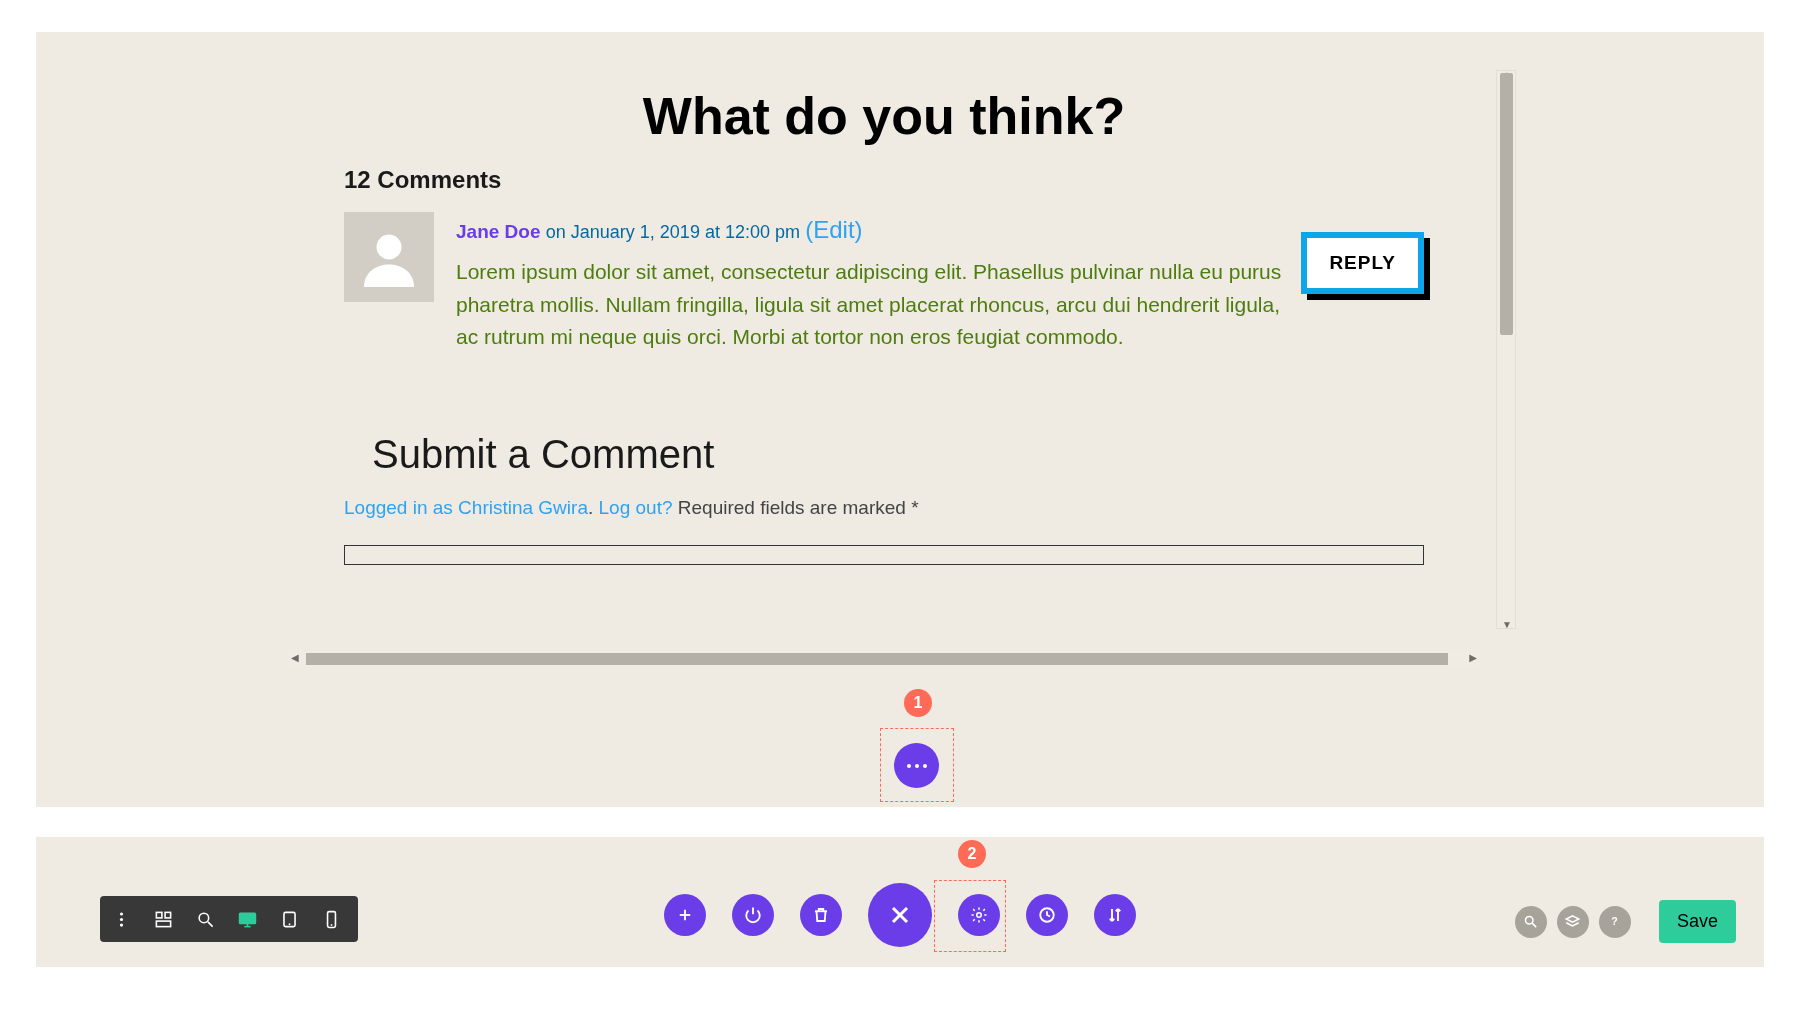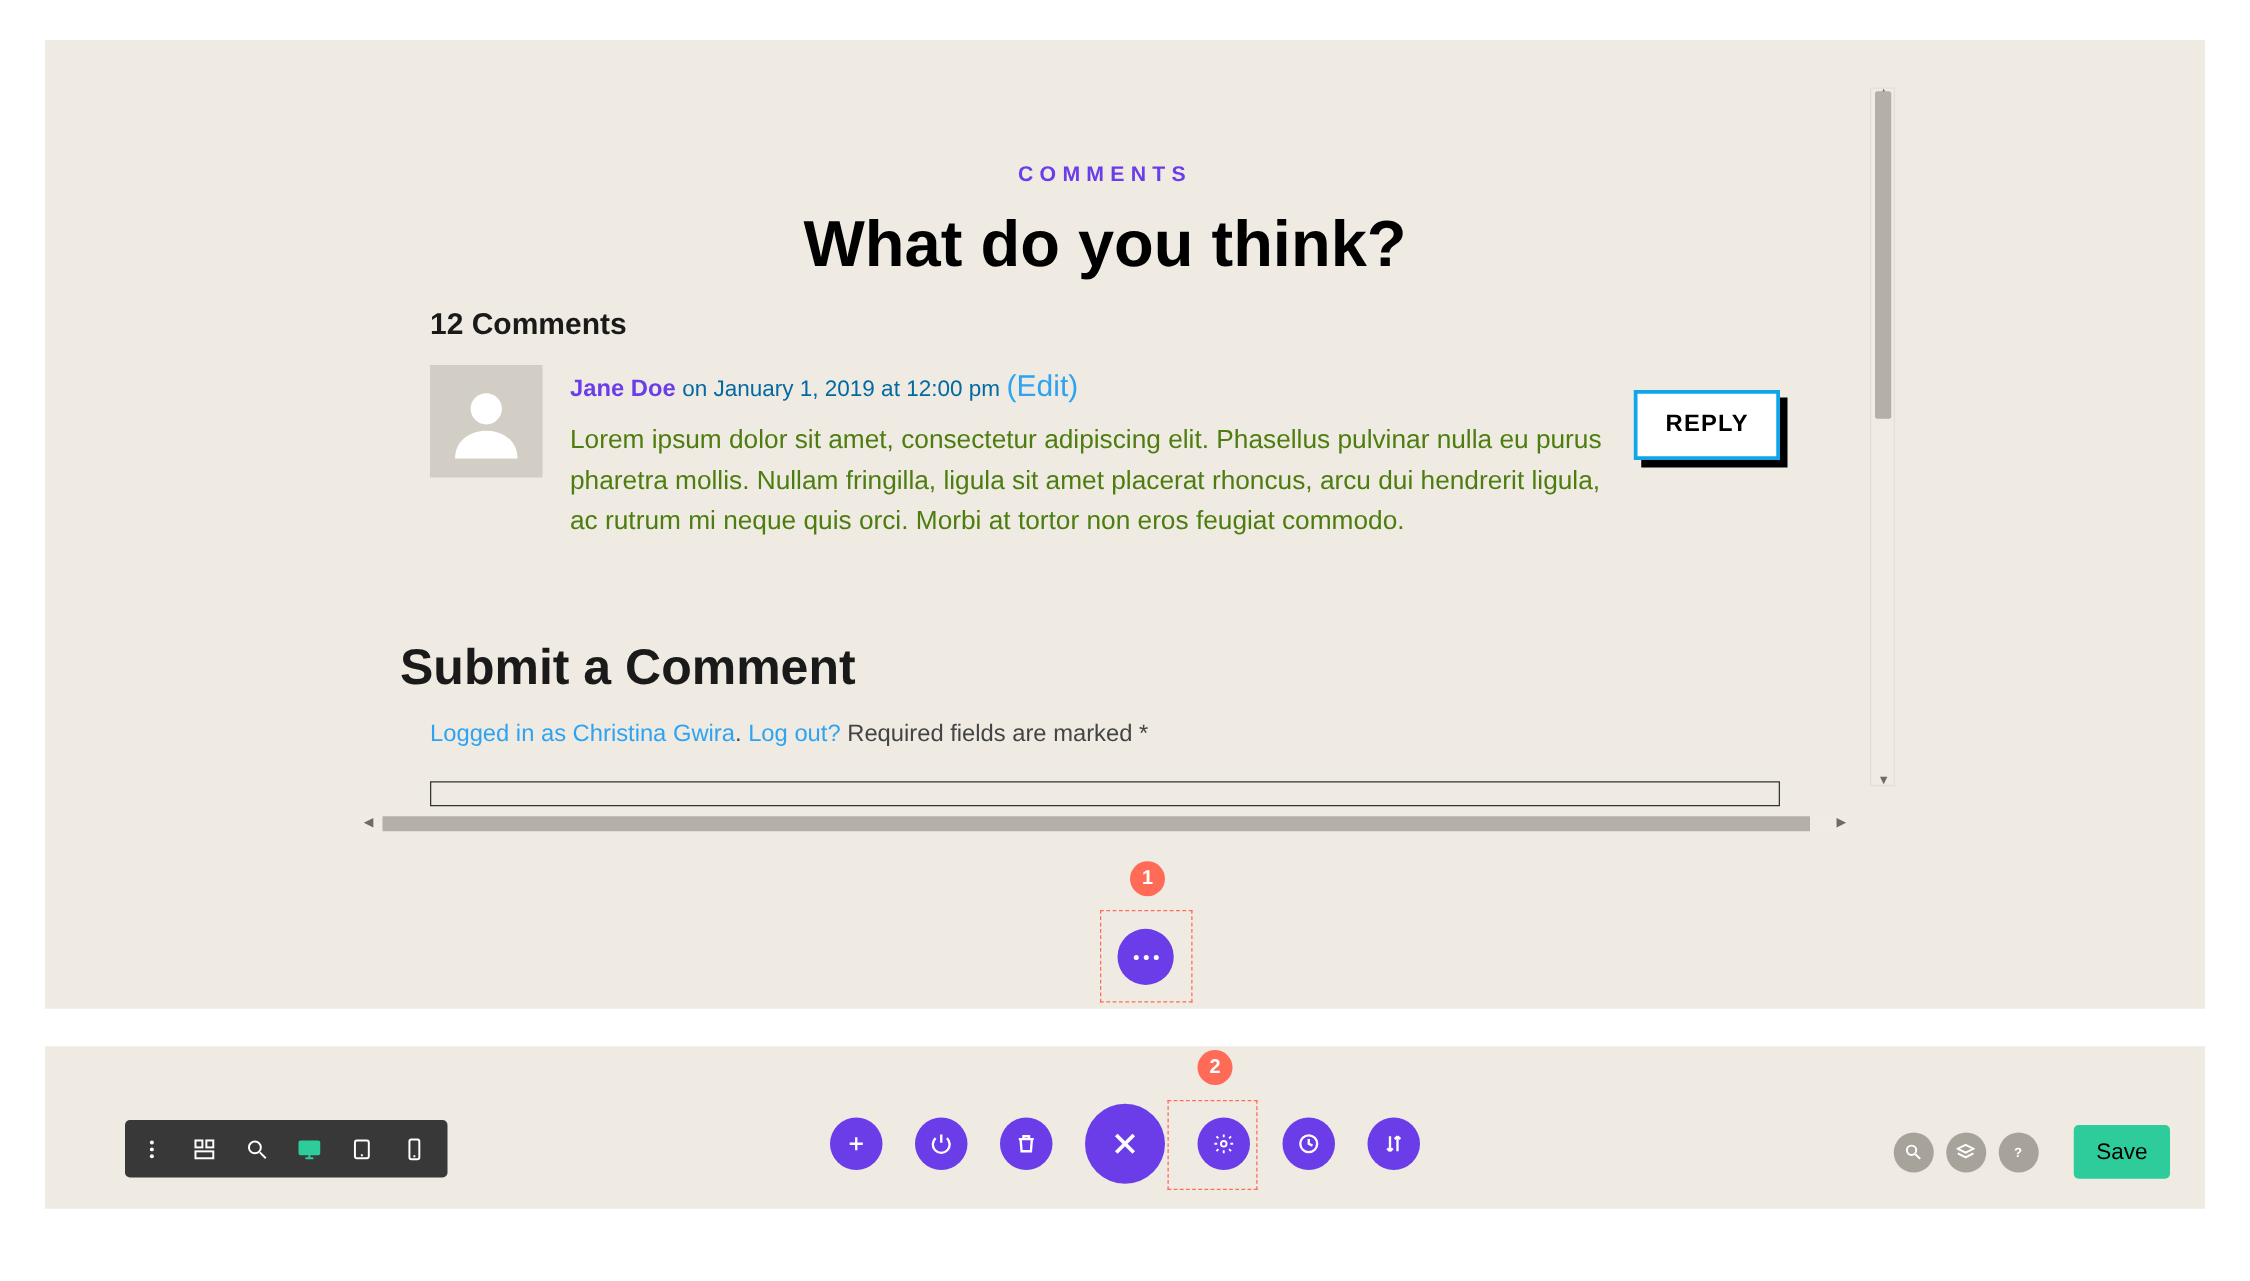--- a/index.html
+++ b/index.html
@@ -90,35 +90,35 @@
   color: #4d7c0f;
   font-size: 21px;
   line-height: 1.55;
   margin-top: 8px;
 }
 
 .reply-btn {
   align-self: flex-start;
   margin-top: 20px;
   background: #fff;
-  border: 3px solid #0ea5e9;
+  border: 6px solid #0ea5e9;
   box-shadow: 6px 6px 0 0 #000;
   padding: 14px 22px;
   font-size: 19px;
   font-weight: 800;
   letter-spacing: 1px;
   cursor: pointer;
 }
 
 .submit-title {
   font-size: 40px;
-  font-weight: 700;
+  font-weight: 400;
   color: #1a1a1a;
   margin-top: 78px;
-  margin-left: 32px;
+  margin-left: 84px;
 }
 
 .logged-in-line {
   font-size: 19px;
   color: #444;
   margin-top: 20px;
   margin-left: 56px;
 }
 .logged-in-link { color: #2ea3f2; text-decoration: none; }
 
@@ -295,21 +295,20 @@
   margin-left: 18px;
 }
 </style>
 </head>
 <body>
 
 <div class="outer-canvas">
 
   <div class="preview-frame">
 
-    <div class="section-label">COMMENTS</div>
     <div class="section-title">What do you think?</div>
 
     <div class="comments-count">12 Comments</div>
 
     <div class="comment-row">
       <div class="avatar">
         <svg viewBox="0 0 24 24">
             <circle cx="12" cy="8" r="5"></circle>
             <path d="M2 24c0-6 5-9 10-9s10 3 10 9z"></path>
           </svg>

